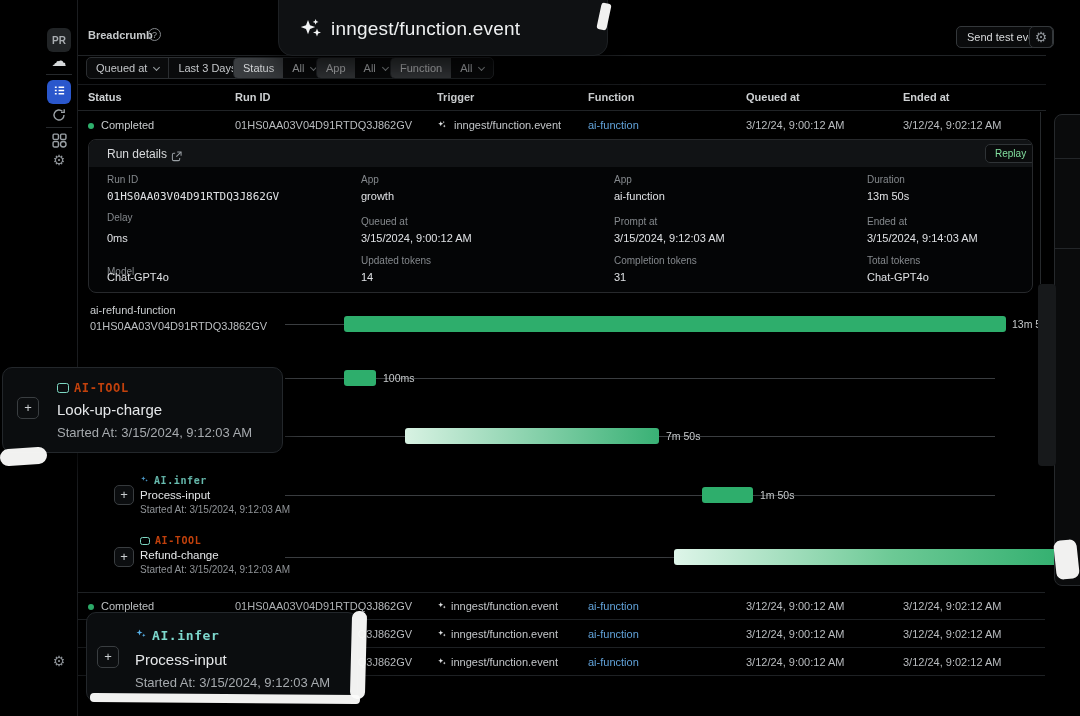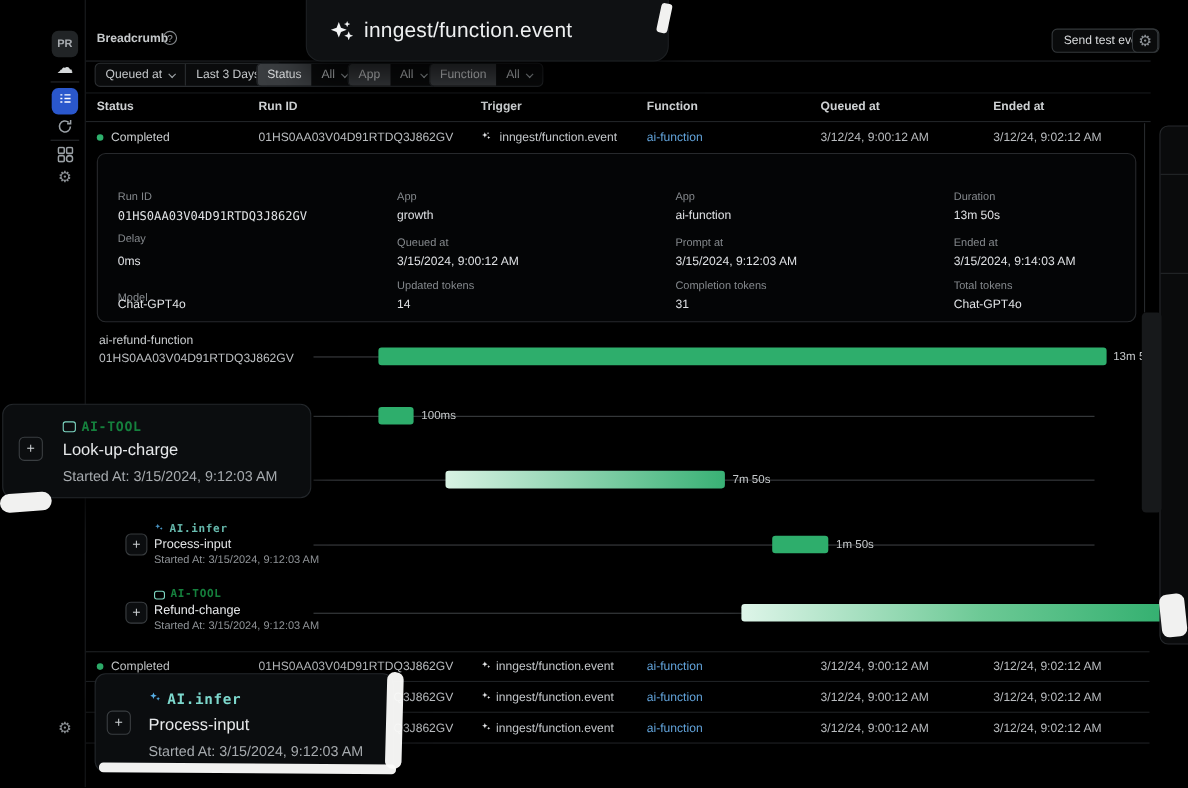--- a/index.html
+++ b/index.html
@@ -44,21 +44,21 @@
   
   .track{position:absolute;height:1px;background:#3a3d40}
   .bar{position:absolute;height:16px;border-radius:3px}
   .bar.solid{background:#2eae6c}
   .bar.grad{background:linear-gradient(90deg,#d8f2e3,#39b175)}
   .bar.grad2{background:linear-gradient(90deg,#def5e9,#6cc995 55%,#2fae6d)}
   .durlbl{position:absolute;font-size:10.5px;color:#c6c9cb;white-space:nowrap}
   .plusbtn{position:absolute;width:20px;height:20px;border:1px solid #3a3e41;border-radius:5px;background:#0c0e10;color:#ccd0d3}
   .plusbtn::before{content:"+";position:absolute;left:50%;top:50%;transform:translate(-50%,-54%);font-size:13px}
   .kind{position:absolute;font-family:"DejaVu Sans Mono",monospace;font-size:10px;letter-spacing:.6px;
-        color:#15803d;font-weight:bold;display:flex;align-items:center;gap:5px;white-space:nowrap}
+        color:#c2410c;font-weight:bold;display:flex;align-items:center;gap:5px;white-space:nowrap}
   .toolbox{display:inline-block;width:10px;height:8px;border:1.4px solid #7ed8c3;border-radius:2.5px}
   .stepname{position:absolute;font-size:11.5px;color:#e6e8ea;white-space:nowrap}
   .stepstart{position:absolute;font-size:10px;color:#8f9397;white-space:nowrap}
   
   .tooltip{position:absolute;background:#0b0d0f;border:1px solid #23272b;border-radius:10px;
            box-shadow:0 14px 30px rgba(0,0,0,.7)}
   .smudge{position:absolute;background:#fbfbfa;opacity:.96}
   .spark{display:inline-block;vertical-align:middle}
 </style>
 </head>
@@ -160,20 +160,33 @@
             <path d="M16 2.5l.7 1.8 1.8.7-1.8.7-.7 1.8-.7-1.8-1.8-.7 1.8-.7z"></path>
           </svg></span>
       <span style="margin-left:4px">inngest/function.event</span>
     </span>
     <span class="cell link" style="left:510px;top:9px">ai-function</span>
     <span class="cell" style="left:668px;top:9px">3/12/24, 9:00:12 AM</span>
     <span class="cell" style="left:825px;top:9px">3/12/24, 9:02:12 AM</span>
   </div>
 
   <div class="abs" style="left:88px;top:139px;width:945px;height:154px;background:#040506;border:1px solid #27292c;border-radius:8px;overflow:hidden">
+    <div class="abs" style="left:0;top:0;width:100%;height:27px;background:#111315">
+      <span class="abs" style="left:18px;top:7px;font-size:12px;color:#d9dbdd">Run details</span>
+      <span class="abs" style="left:82px;top:8px">
+        <svg width="11" height="11" viewBox="0 0 12 12" fill="none" stroke="#9aa0a5" stroke-width="1.1">
+            <path d="M4.5 2.5H3A1.5 1.5 0 0 0 1.5 4v5A1.5 1.5 0 0 0 3 10.5h5A1.5 1.5 0 0 0 9.5 9V7.5"></path>
+            <path d="M6.8 1h4.2v4.2"></path>
+            <path d="M10.8 1.2 5.8 6.2"></path>
+          </svg>
+      </span>
+      <div class="btn" style="left:896px;top:4px;height:19px;padding:0 9px;border-color:#2f3336;color:#82df9f;font-size:10px">
+        <span>Replay</span>
+      </div>
+    </div>
 
     <span class="lbl" style="left:18px;top:34px">Run ID</span>
     <span class="val mono" style="left:18px;top:50px">01HS0AA03V04D91RTDQ3J862GV</span>
     <span class="lbl" style="left:272px;top:34px">App</span>
     <span class="val link" style="left:272px;top:50px">growth</span>
     <span class="lbl" style="left:525px;top:34px">App</span>
     <span class="val link" style="left:525px;top:50px">ai-function</span>
     <span class="lbl" style="left:778px;top:34px">Duration</span>
     <span class="val" style="left:778px;top:50px">13m 50s</span>
 

